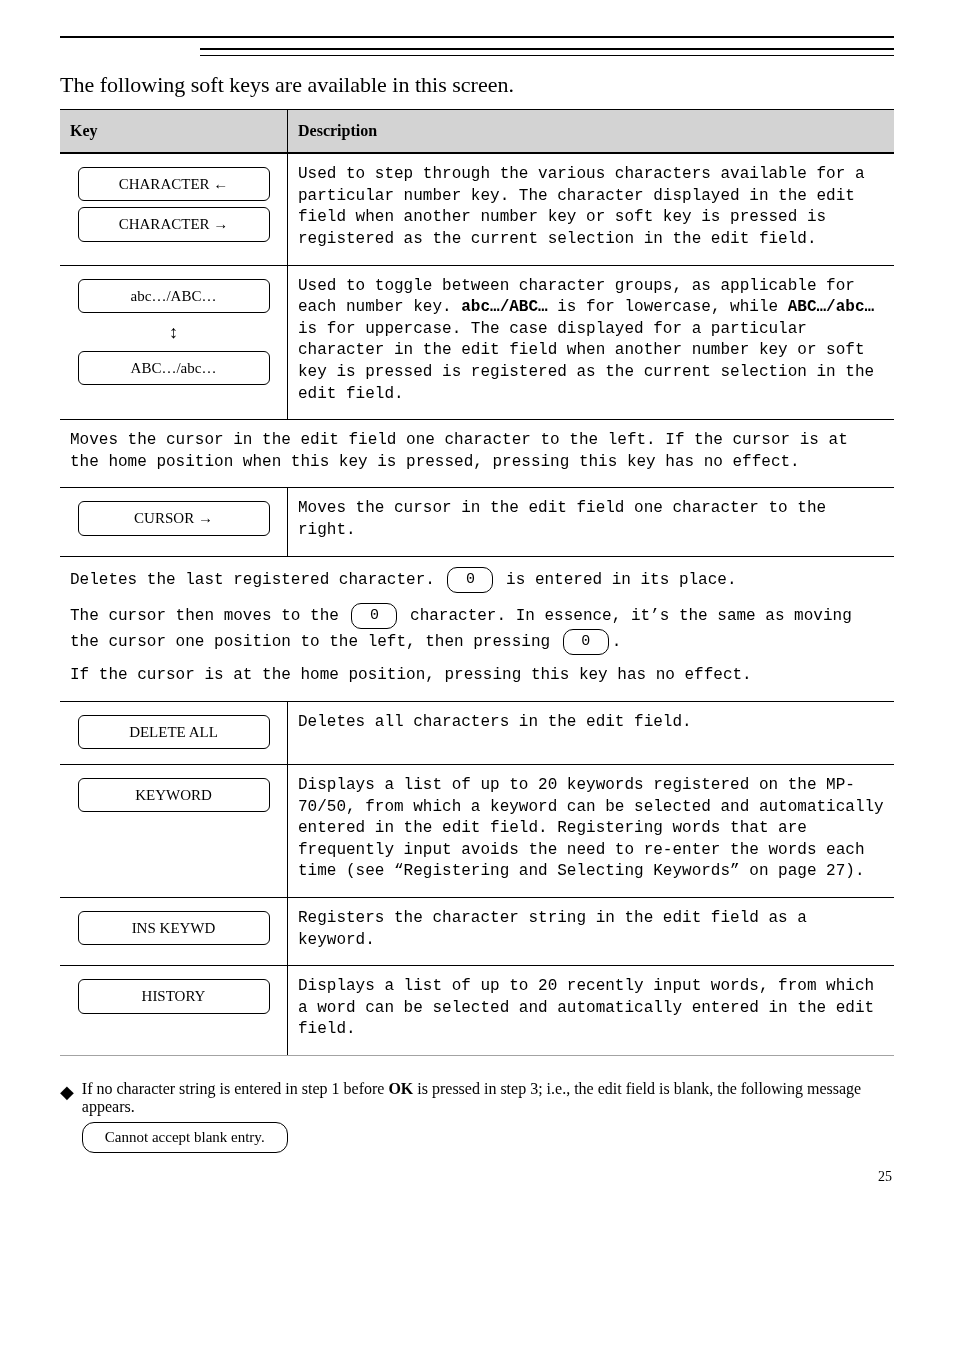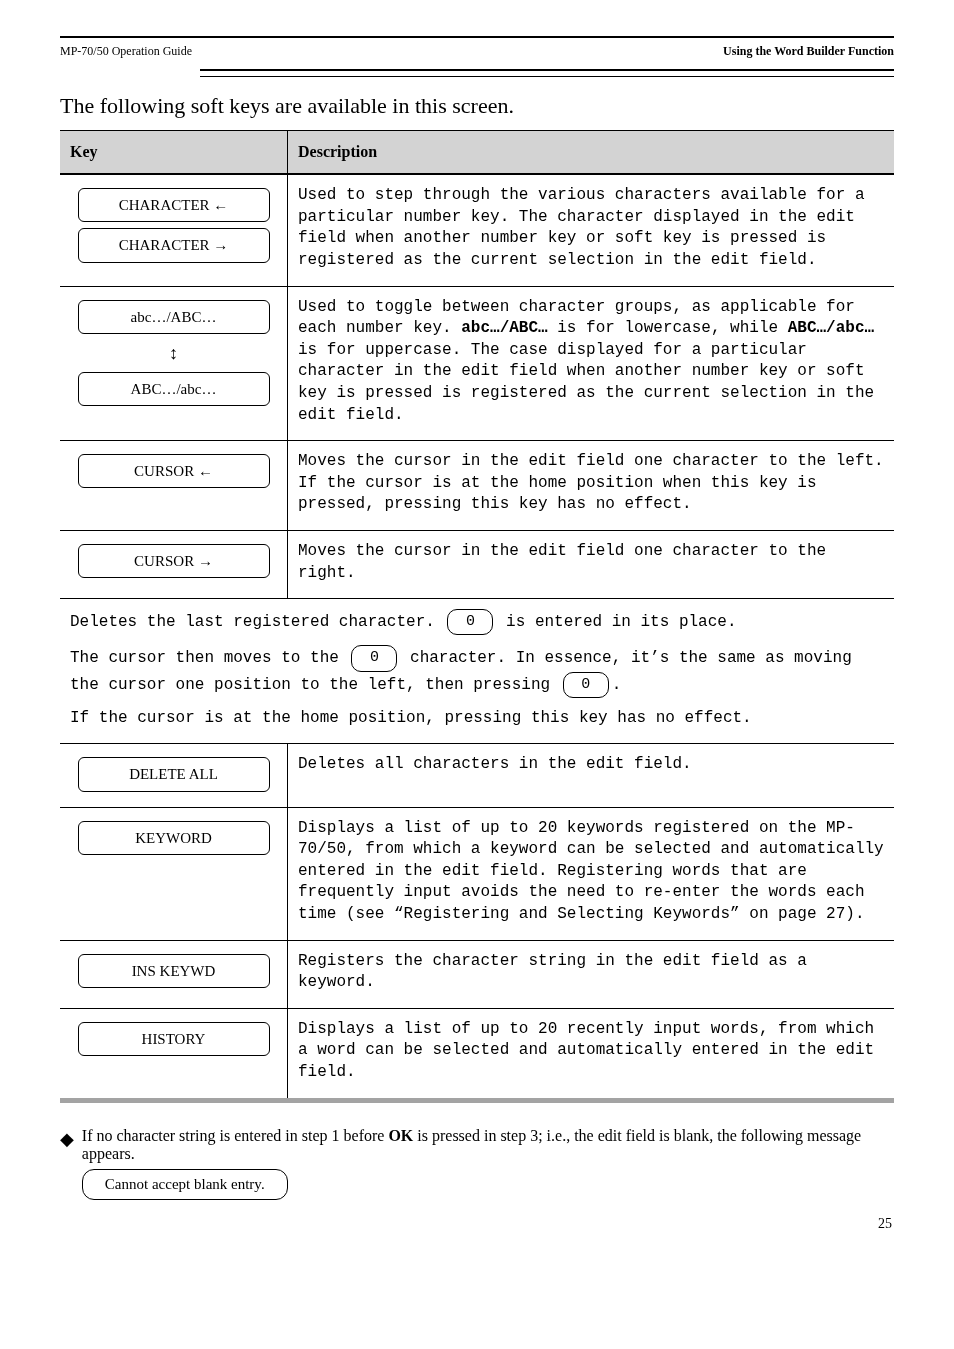--- a/index.html
+++ b/index.html
@@ -36,21 +36,21 @@
     height: 8px;
   }
   .intro {
     margin: 14px 0 10px 0;
     font-size: 22px;
     line-height: 1.35;
   }
   .table {
     width: 100%;
     border-top: 1px solid #000;
-    border-bottom: 5px solid #a3a3a3;
+    border-bottom: 1px solid #a3a3a3;
   }
   .thead {
     display: flex;
     background: #d3d3d3;
     border-bottom: 1px solid #000;
   }
   .thead .th {
     font-size: 16px;
     font-weight: bold;
     padding: 12px 10px;
@@ -130,24 +130,20 @@
     bottom: 18px;
     font-size: 14px;
   }
 </style>
 </head>
 <body>
 
 <div class="page">
 
   <div class="top-rule"></div>
-  <div class="top-header">
-    <span class="h-left">MP-70/50 Operation Guide</span>
-    <span class="h-right">Using the Word Builder Function</span>
-  </div>
   <div class="double-rule"></div>
 
   <p class="intro">The following soft keys are available in this screen.</p>
 
   <div class="table">
 
     <div class="thead">
       <div class="th col-key">Key</div>
       <div class="th col-desc">Description</div>
     </div>
@@ -167,23 +163,20 @@
         <span class="keybox">abc…/ABC…</span>
         <span class="swivel">↕</span>
         <span class="keybox">ABC…/abc…</span>
       </div>
       <div class="cell col-desc desc">
         <p id="row1desc">Used to toggle between character groups, as applicable for each number key. <span class="bold">abc…/ABC…</span> is for lowercase, while <span class="bold">ABC…/abc…</span> is for uppercase. The case displayed for a particular character in the edit field when another number key or soft key is pressed is registered as the current selection in the edit field.</p>
       </div>
     </div>
 
     <div class="trow">
-      <div class="cell col-key keycell">
-        <span class="keybox">CURSOR ←</span>
-      </div>
       <div class="cell col-desc desc">
         <p>Moves the cursor in the edit field one character to the left. If the cursor is at the home position when this key is pressed, pressing this key has no effect.</p>
       </div>
     </div>
 
     <div class="trow">
       <div class="cell col-key keycell">
         <span class="keybox">CURSOR →</span>
       </div>
       <div class="cell col-desc desc">

